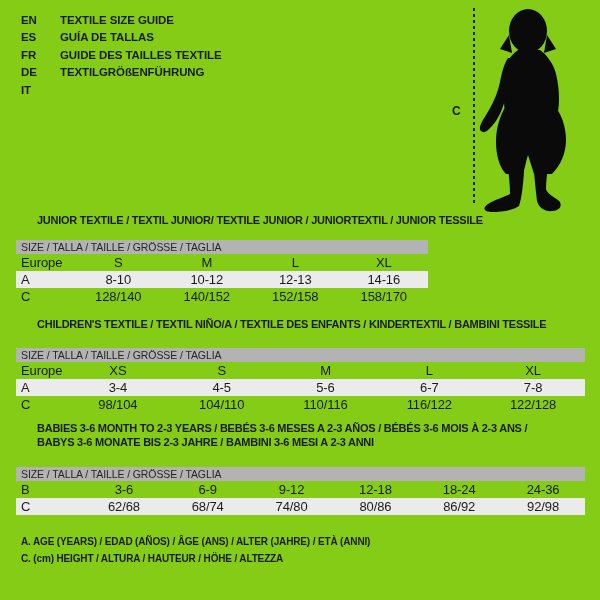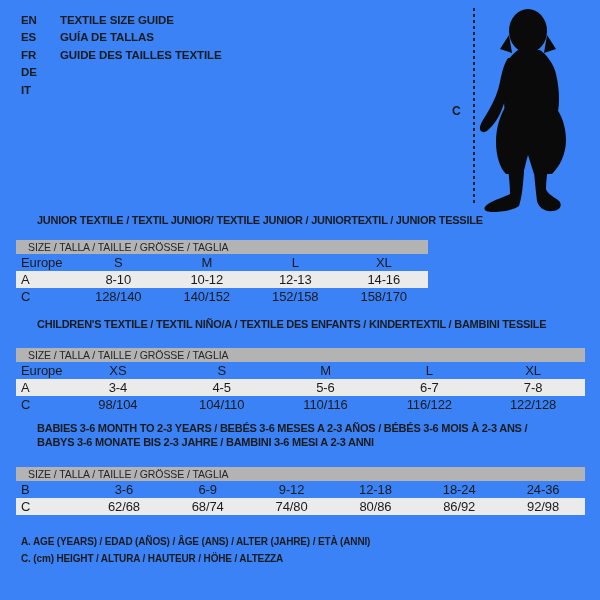--- a/index.html
+++ b/index.html
@@ -5,21 +5,21 @@
   :root {
     --header-bar: #b3b3b3;
     --shaded-row: #ebebeb;
     --text: #1b1b1b;
   }
   html, body { margin: 0; padding: 0; background: #fff; }
   .page {
     position: relative;
     width: 600px;
     height: 600px;
-    background: #3b82f6;
+    background: #84cc16;
     color: var(--text);
     font-family: "Liberation Sans", sans-serif;
     overflow: hidden;
   }
 
   
   .lang-list { position: absolute; left: 21px; top: 11px; }
   .lang-row { display: flex; height: 17.5px; align-items: center;
               font-weight: bold; font-size: 11.5px; letter-spacing: -0.1px; }
   .lang-code { width: 39px; flex: none; }
@@ -53,21 +53,21 @@
   .s1 col.labelcol { width: 58px; }
   .s2 col.labelcol { width: 50px; }
   .s3 col.labelcol { width: 66px; }
   .size-table td {
     font-size: 13px; height: 17px; line-height: 15px;
     padding: 0; text-align: center; vertical-align: middle;
     letter-spacing: -0.1px;
   }
   .size-table tr.head td {
     background: var(--header-bar);
-    text-align: left; padding-left: 12px;
+    text-align: left; padding-left: 5px;
     font-size: 10.5px; height: 14px; line-height: 14px;
     color: #262626;
   }
   .size-table td.label { text-align: left; padding-left: 5px; }
   .size-table tr.shaded td { background: var(--shaded-row); }
 
   
   .footnotes { position: absolute; left: 21px; top: 533px; }
   .footnote { font-weight: bold; font-size: 10px; line-height: 17.3px;
               letter-spacing: -0.15px; white-space: nowrap; }
@@ -85,20 +85,21 @@
     <div class="lang-row">
       <span class="lang-code">ES</span>
       <span class="lang-title">GUÍA DE TALLAS</span>
     </div>
     <div class="lang-row">
       <span class="lang-code">FR</span>
       <span class="lang-title">GUIDE DES TAILLES TEXTILE</span>
     </div>
     <div class="lang-row">
       <span class="lang-code">DE</span>
+      <span class="lang-title">TEXTILGRÖßENFÜHRUNG</span>
     </div>
     <div class="lang-row">
       <span class="lang-code">IT</span>
     </div>
   </div>
 
   <div class="measure-line"></div>
   <span class="measure-label">C</span>
 
   <svg class="silhouette" viewBox="0 0 120 220" aria-hidden="true">

